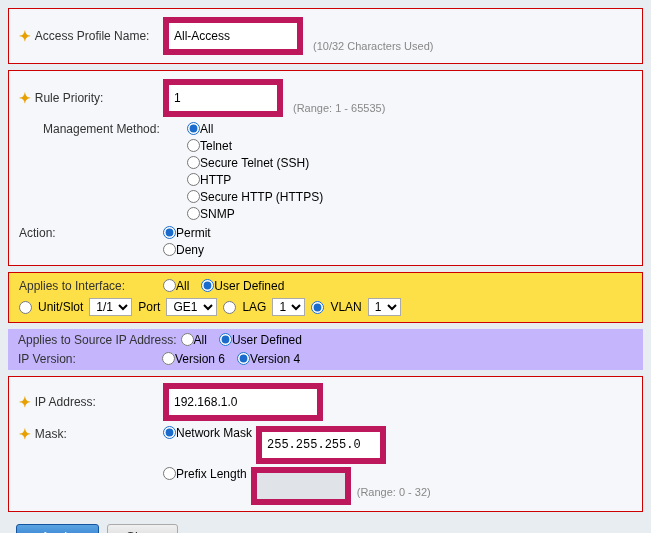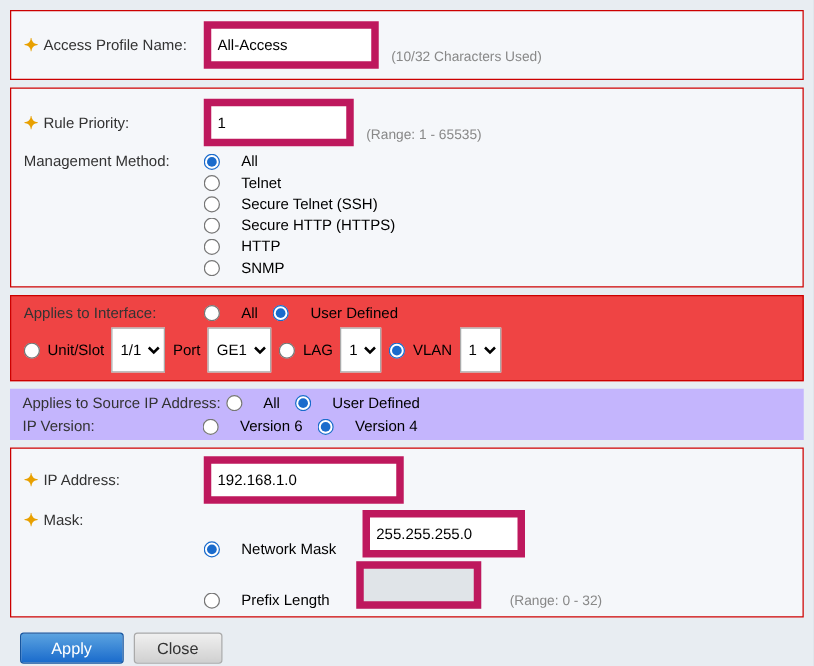--- a/index.html
+++ b/index.html
@@ -57,39 +57,39 @@
       margin-left: 6px;
       margin-top: 19px;
     }
     .radio-group {
       display: flex;
       flex-direction: column;
       gap: 3px;
     }
     .radio-row {
       display: flex;
-      align-items: flex-end;
-      gap: 17px;
+      align-items: flex-start;
+      gap: 0;
     }
     .radio-row-inline {
       display: flex;
       align-items: center;
       gap: 12px;
     }
     input[type="radio"] {
       margin: 0;
       cursor: pointer;
       accent-color: #1a6bcc;
     }
     input[type="text"] {
       font-size: 12px;
     }
     .small-select {
       font-size: 12px;
-      height: 36px;
+      height: 18px;
       border: 1px solid #aaa;
       background: white;
       padding: 0 2px;
     }
     .interface-row {
       display: flex;
       align-items: center;
       gap: 6px;
       flex-wrap: wrap;
     }
@@ -117,21 +117,21 @@
       font-size: 13px;
       cursor: pointer;
       border-radius: 3px;
     }
     .plain-section {
       background: #c4b5fd;
       padding: 4px 10px;
     }
     .vlan-section {
       border: 1.5px solid #cc0000;
-      background: #ef4444;
+      background: #fde047;
       padding: 6px 10px;
     }
     .ip-section {
       border: 1.5px solid #cc0000;
       background: #f5f7fa;
       padding: 6px 10px;
     }
   </style>
 </head>
 <body>
@@ -151,48 +151,63 @@
 
   <div class="section-box">
     <div class="form-row">
       <div class="label">
         <span class="required-icon">✦</span>
         <span>Rule Priority:</span>
       </div>
       <input type="text" class="text-input" style="width: 120px;" value="1">
       <span class="hint-text">(Range: 1 - 65535)</span>
     </div>
-    <div class="form-row" style="align-items:flex-start;">
+    <div class="form-row" style="align-items:flex-start;margin-left:24px;">
       <div class="label">
         <span>Management Method:</span>
       </div>
       <div class="radio-group">
         <div class="radio-row">
           <input type="radio" name="mgmt" checked="" style="">
           <span>All</span>
         </div>
         <div class="radio-row">
           <input type="radio" name="mgmt" style="">
           <span>Telnet</span>
         </div>
         <div class="radio-row">
           <input type="radio" name="mgmt" style="">
           <span>Secure Telnet (SSH)</span>
         </div>
         <div class="radio-row">
           <input type="radio" name="mgmt" style="">
+          <span>HTTP</span>
+        </div>
+        <div class="radio-row">
+          <input type="radio" name="mgmt" style="">
           <span>Secure HTTP (HTTPS)</span>
         </div>
         <div class="radio-row">
           <input type="radio" name="mgmt" style="">
-          <span>HTTP</span>
-        </div>
-        <div class="radio-row">
-          <input type="radio" name="mgmt" style="">
           <span>SNMP</span>
+        </div>
+      </div>
+    </div>
+    <div class="form-row" style="align-items:flex-start; margin-top:4px;">
+      <div class="label">
+        <span>Action:</span>
+      </div>
+      <div class="radio-group">
+        <div class="radio-row">
+          <input type="radio" name="action" checked="" style="">
+          <span>Permit</span>
+        </div>
+        <div class="radio-row">
+          <input type="radio" name="action" style="">
+          <span>Deny</span>
         </div>
       </div>
     </div>
   </div>
 
   <div class="vlan-section">
     <div class="form-row">
       <div class="label">
         <span>Applies to Interface:</span>
       </div>
@@ -275,21 +290,21 @@
     </div>
     <div class="form-row" style="align-items:flex-start;">
       <div class="label">
         <span class="required-icon">✦</span>
         <span>Mask:</span>
       </div>
       <div class="radio-group">
         <div class="radio-row">
           <input type="radio" name="mask" checked="" style="">
           <span>Network Mask</span>
-          <input type="text" class="text-input" style="width: 130px; margin-left: 4px;" value="255.255.255.0">
+          <input type="text" class="text-input" style="width: 130px; margin-left: 4px; font-family: Liberation Mono, monospace;" value="255.255.255.0">
         </div>
         <div class="radio-row">
           <input type="radio" name="mask" style="">
           <span>Prefix Length</span>
           <input type="text" class="text-input" style="width: 100px; margin-left: 4px; background: rgb(224, 228, 232);" value="">
           <span class="hint-text">(Range: 0 - 32)</span>
         </div>
       </div>
     </div>
   </div>

